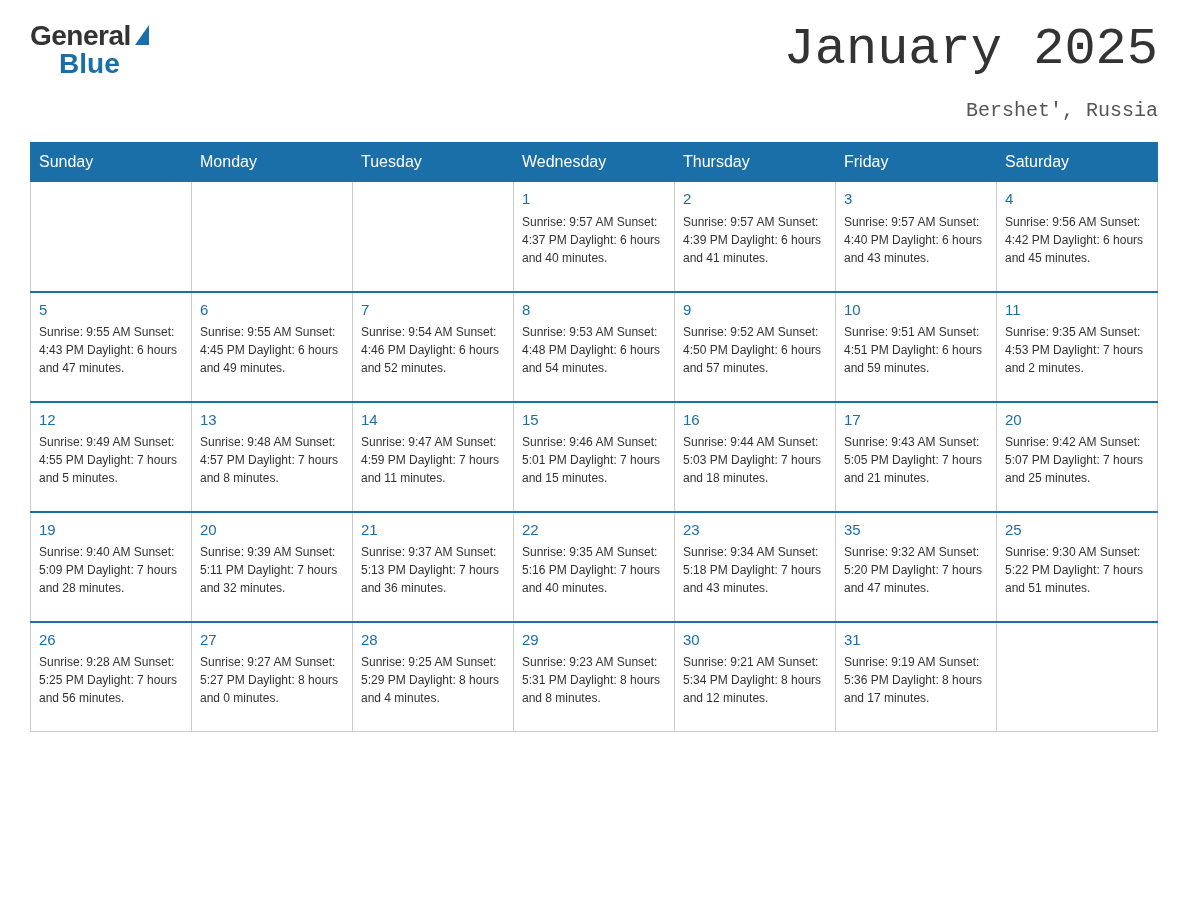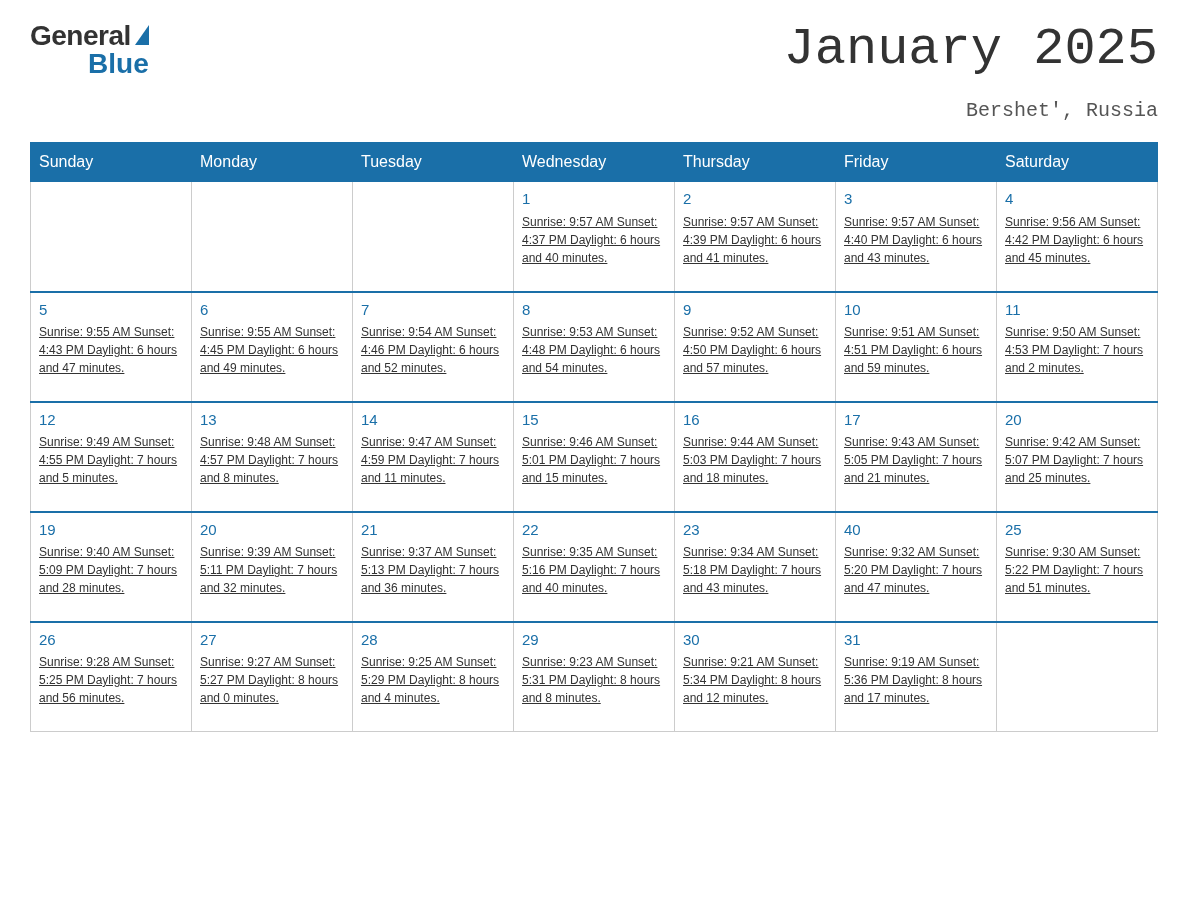--- a/index.html
+++ b/index.html
@@ -13,21 +13,21 @@
     }
     .header {
       display: flex;
       justify-content: space-between;
       align-items: flex-start;
       margin-bottom: 20px;
     }
     .logo {
       display: flex;
       flex-direction: column;
-      align-items: flex-end;
+      align-items: center;
     }
     .logo-top {
       display: flex;
       align-items: center;
     }
     .logo-general {
       font-size: 28px;
       font-weight: bold;
       color: #333;
       letter-spacing: -0.5px;
@@ -87,21 +87,20 @@
     tbody tr td .day-num {
       font-size: 15px;
       color: #1a6fa8;
       display: block;
       margin-bottom: 2px;
     }
     tbody tr td .day-info {
       font-size: 12px;
       color: #333;
       line-height: 1.5;
-      text-decoration: underline;
     }
     tbody tr:not(:last-child) td {
       border-bottom: 2px solid #1a6fa8;
     }
     tbody tr td:empty {
       background: #fff;
     }
   </style>
 </head>
 <body>
@@ -204,21 +203,21 @@
         </td>
         <td>
           <span class="day-num">10</span>
           <div class="day-info">Sunrise: 9:51 AM
 Sunset: 4:51 PM
 Daylight: 6 hours
 and 59 minutes.</div>
         </td>
         <td>
           <span class="day-num">11</span>
-          <div class="day-info">Sunrise: 9:50 AM
+          <div class="day-info">Sunrise: 9:35 AM
 Sunset: 4:53 PM
 Daylight: 7 hours
 and 2 minutes.</div>
         </td>
       </tr>
       <tr>
         <td>
           <span class="day-num">12</span>
           <div class="day-info">Sunrise: 9:49 AM
 Sunset: 4:55 PM
@@ -298,21 +297,21 @@
 and 40 minutes.</div>
         </td>
         <td>
           <span class="day-num">23</span>
           <div class="day-info">Sunrise: 9:34 AM
 Sunset: 5:18 PM
 Daylight: 7 hours
 and 43 minutes.</div>
         </td>
         <td>
-          <span class="day-num">40</span>
+          <span class="day-num">35</span>
           <div class="day-info">Sunrise: 9:32 AM
 Sunset: 5:20 PM
 Daylight: 7 hours
 and 47 minutes.</div>
         </td>
         <td>
           <span class="day-num">25</span>
           <div class="day-info">Sunrise: 9:30 AM
 Sunset: 5:22 PM
 Daylight: 7 hours

